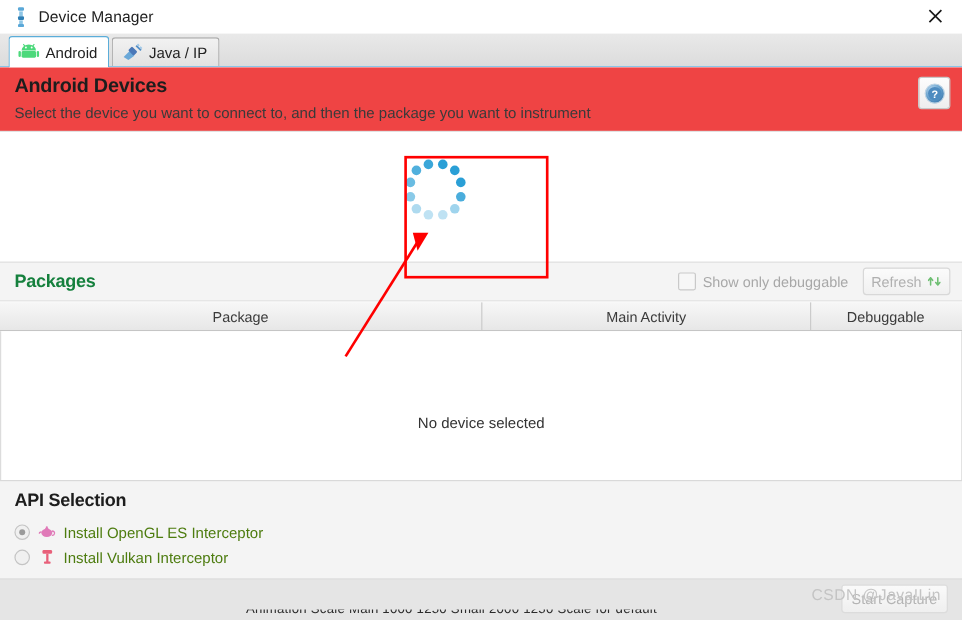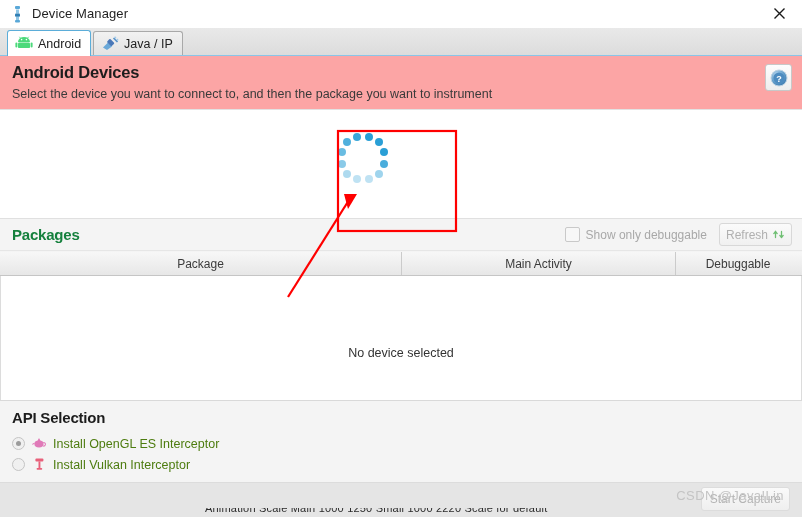--- a/index.html
+++ b/index.html
@@ -112,21 +112,21 @@
     background: #ffffff;
     display: flex;
     flex-direction: column;
     overflow: hidden;
   }
 
   
   #devices-header {
     height: 54px;
     min-height: 54px;
-    background: #fca5a5;
+    background: #ef4444;
     border-bottom: 1px solid #e2e2e2;
     padding: 7px 10px 0 12px;
     box-sizing: border-box;
     position: relative;
   }
   #devices-title {
     font-size: 16.5px;
     font-weight: bold;
     color: #1d1d1d;
     letter-spacing: -.2px;
@@ -513,21 +513,21 @@
             <rect x="4.6" y="11" width="5.6" height="1.7" rx="0.7" fill="#e8607a"></rect>
           </svg>
         </span>
         <span class="radio-label">Install Vulkan Interceptor</span>
       </div>
     </div>
 
     <div id="footer">
       <div id="capture-btn">Start Capture</div>
       <div id="bottom-bleed">
-        <span>Animation Scale  Main  1000 1250  Small  1000  2220  Scale for default</span>
+        <span>Animation Scale  Main  1000 1250  Small  2000  1250  Scale for default</span>
       </div>
     </div>
 
   </div>
 </div>
 
 <svg id="annotation" viewBox="0 0 802 517">
   <rect id="ann-box" x="338" y="131" width="118" height="100" fill="none" stroke="#ff0000" stroke-width="2.2"></rect>
   <line id="ann-line" x1="288" y1="297" x2="349" y2="200" stroke="#ff0000" stroke-width="2.2"></line>
   <polygon id="ann-head" points="344,194 357,194 348,209" fill="#ff0000"></polygon>

